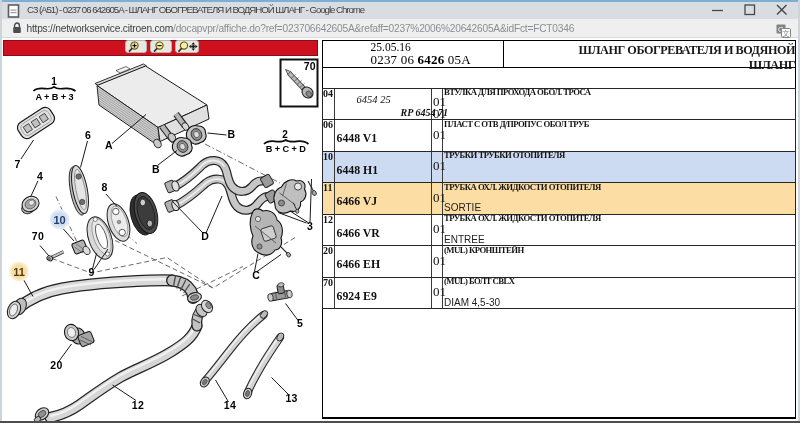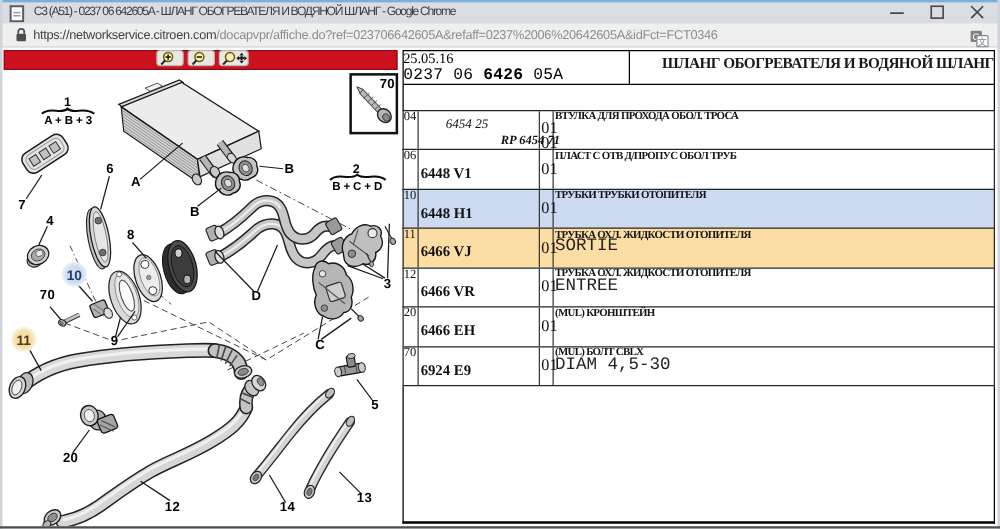--- a/index.html
+++ b/index.html
@@ -13,37 +13,37 @@
 #urlbar{left:0;top:18.5px;width:800px;height:19.5px;background:#efefef;border-bottom:1px solid #d8d8d8;}
 #urltxt{left:26.5px;top:22.5px;font-size:10.2px;color:#3f4246;white-space:nowrap;letter-spacing:-0.22px;}
 #urltxt .gr{color:#8a8e93;}
 #leftborder{left:0;top:0;width:2px;height:423px;background:#cfd4da;}
 #rightborder{left:798px;top:0;width:2px;height:423px;background:#cfd4da;}
 #botborder{left:0;top:420.5px;width:800px;height:2.5px;background:#4b4e51;}
 
 #redbar{left:3px;top:40px;width:314.5px;height:15.5px;background:#ce111f;border:1px solid #8e0b14;}
 .zbtn{top:39.5px;width:22px;height:13.5px;background:#e9e7e2;border:1px solid #b9b6ae;border-radius:3px;}
 
-.serif{font-family:"Liberation Serif",serif;}
+.serif{font-family:"Liberation Serif",serif;padding-left:48px;}
 #thead{left:321.5px;top:39.5px;width:474.5px;height:28.5px;border:1.5px solid #000;background:#fff;}
 #theadsep{left:502.5px;top:41px;width:1px;height:25.5px;background:#000;}
 #tdate1{left:322.5px;top:40.5px;font-size:11.5px;}
-#tdate2{left:322.5px;top:52px;font-size:13px;letter-spacing:0.2px;font-family:Liberation Mono, monospace;}
+#tdate2{left:322.5px;top:52px;font-size:13px;letter-spacing:0.2px;}
 #ttitle{left:503px;top:42.5px;width:292px;text-align:right;font-size:12.2px;font-weight:bold;color:#1a1a1a;letter-spacing:-0.45px;}
 #tgap{left:321.5px;top:68px;width:474.5px;height:19.5px;border-left:1.5px solid #000;border-right:1.5px solid #000;}
 #tbot{left:321.5px;top:308px;width:474.5px;height:110.5px;border-left:1.5px solid #000;border-right:1.5px solid #000;border-bottom:2px solid #000;}
 .trow{left:321.5px;width:474.5px;height:32.5px;border:1px solid #262626;border-bottom:none;background:#fff;}
 .trow .v1{position:absolute;left:11.5px;top:0;width:1px;height:100%;background:#3a3a3a;}
 .trow .v2{position:absolute;left:108px;top:0;width:1px;height:100%;background:#3a3a3a;}
 .trow .v3{position:absolute;left:119.5px;top:0;width:1px;height:100%;background:#3a3a3a;}
-.num{position:absolute;left:0.5px;top:-1px;font-size:10px;font-family:"Liberation Serif",serif;color:#111;}
+.num{position:absolute;left:0.5px;top:-1px;font-size:10px;font-family:"Liberation Serif",serif;color:#111;font-weight:bold;}
 .ref{position:absolute;left:14px;top:11px;font-size:11.8px;font-weight:bold;font-family:"Liberation Serif",serif;color:#111;white-space:nowrap;}
 .qty{position:absolute;left:110.5px;top:6.5px;font-size:13px;font-family:"Liberation Serif",serif;color:#111;}
 .desc{position:absolute;left:121.5px;top:-1.5px;font-size:8.7px;font-weight:bold;font-family:"Liberation Serif",serif;color:#141414;white-space:nowrap;letter-spacing:-0.55px;}
-.desc2{position:absolute;left:121.5px;top:6px;font-size:14px;font-family:Liberation Mono, monospace;color:#222;white-space:nowrap;}
+.desc2{position:absolute;left:121.5px;top:19px;font-size:10px;font-family:Liberation Sans, sans-serif;color:#222;white-space:nowrap;}
 .it{font-style:italic;font-weight:bold;padding-left:20px;}
 </style>
 </head>
 <body>
 
 <div class="abs" id="titlebar"></div>
 <div class="abs" id="topborder"></div>
 <div class="abs" id="titletxt">C3 (A51) - 0237 06 642605A - ШЛАНГ ОБОГРЕВАТЕЛЯ И ВОДЯНОЙ ШЛАНГ - Google Chrome</div>
 <svg class="abs" style="left:7px;top:3.5px" width="14" height="14" viewBox="0 0 14 14">
  <rect x="1.5" y="1" width="10" height="12" fill="#fdfdfd" stroke="#5a5d61" stroke-width="1.6"></rect>

